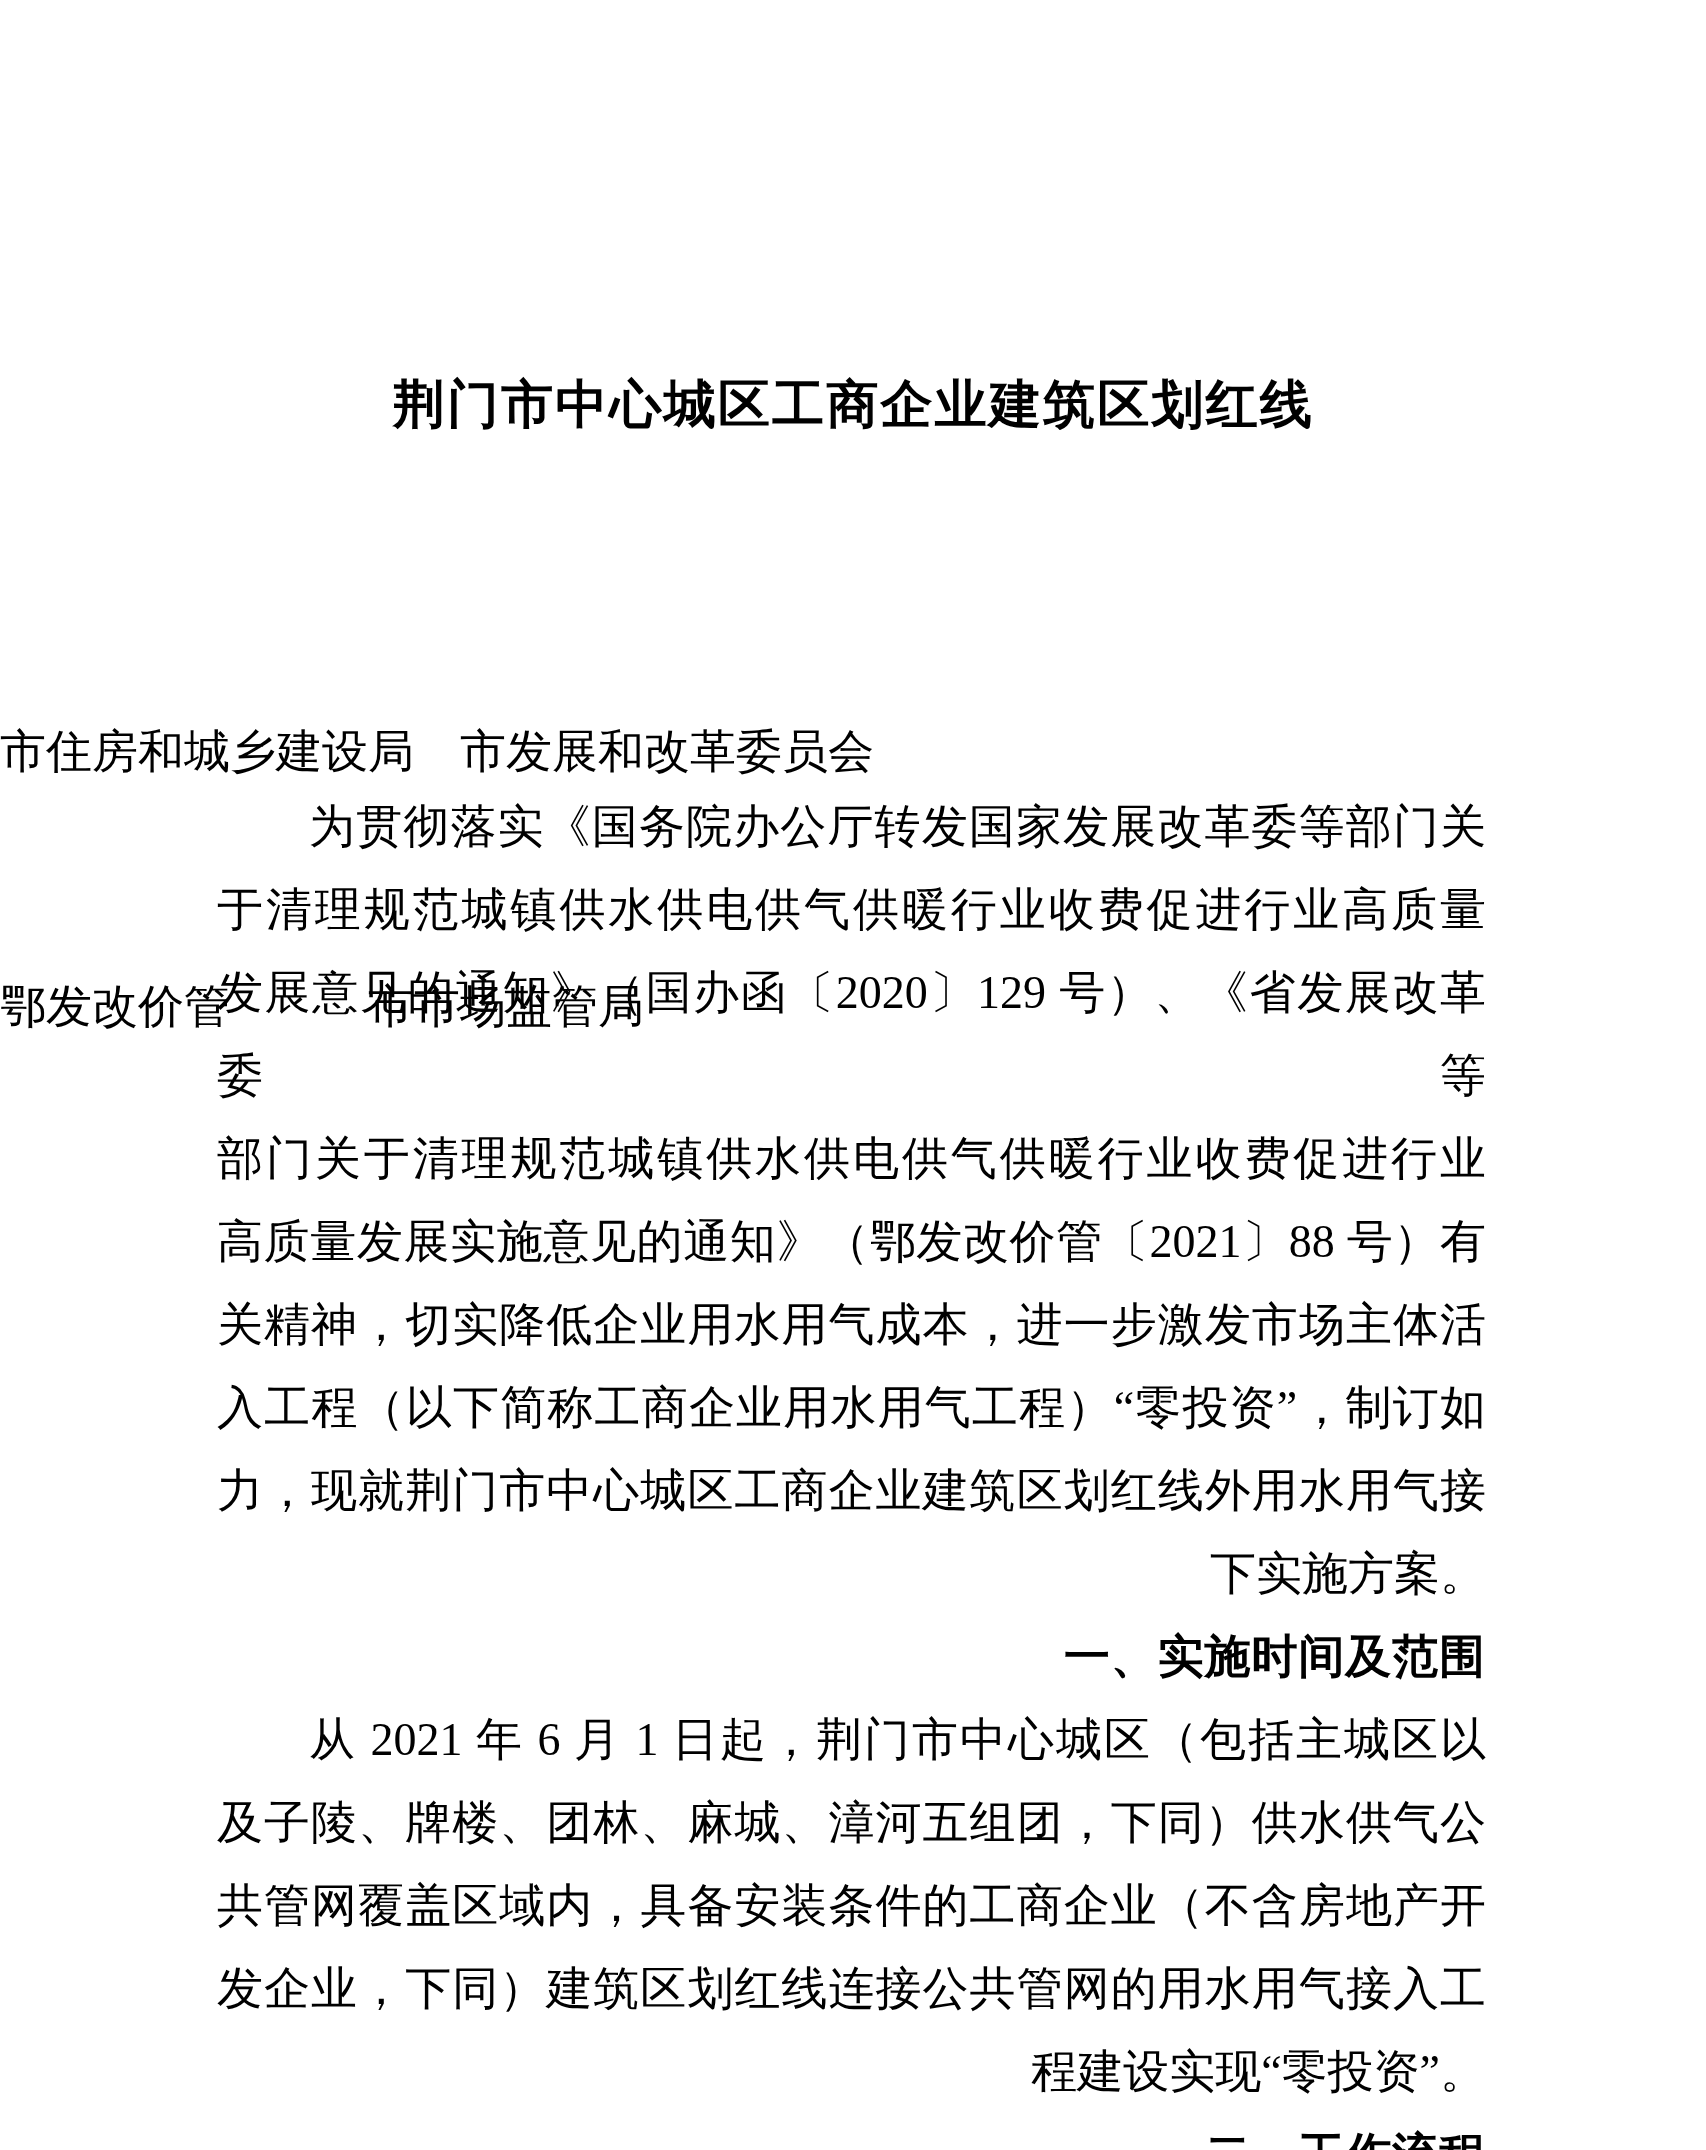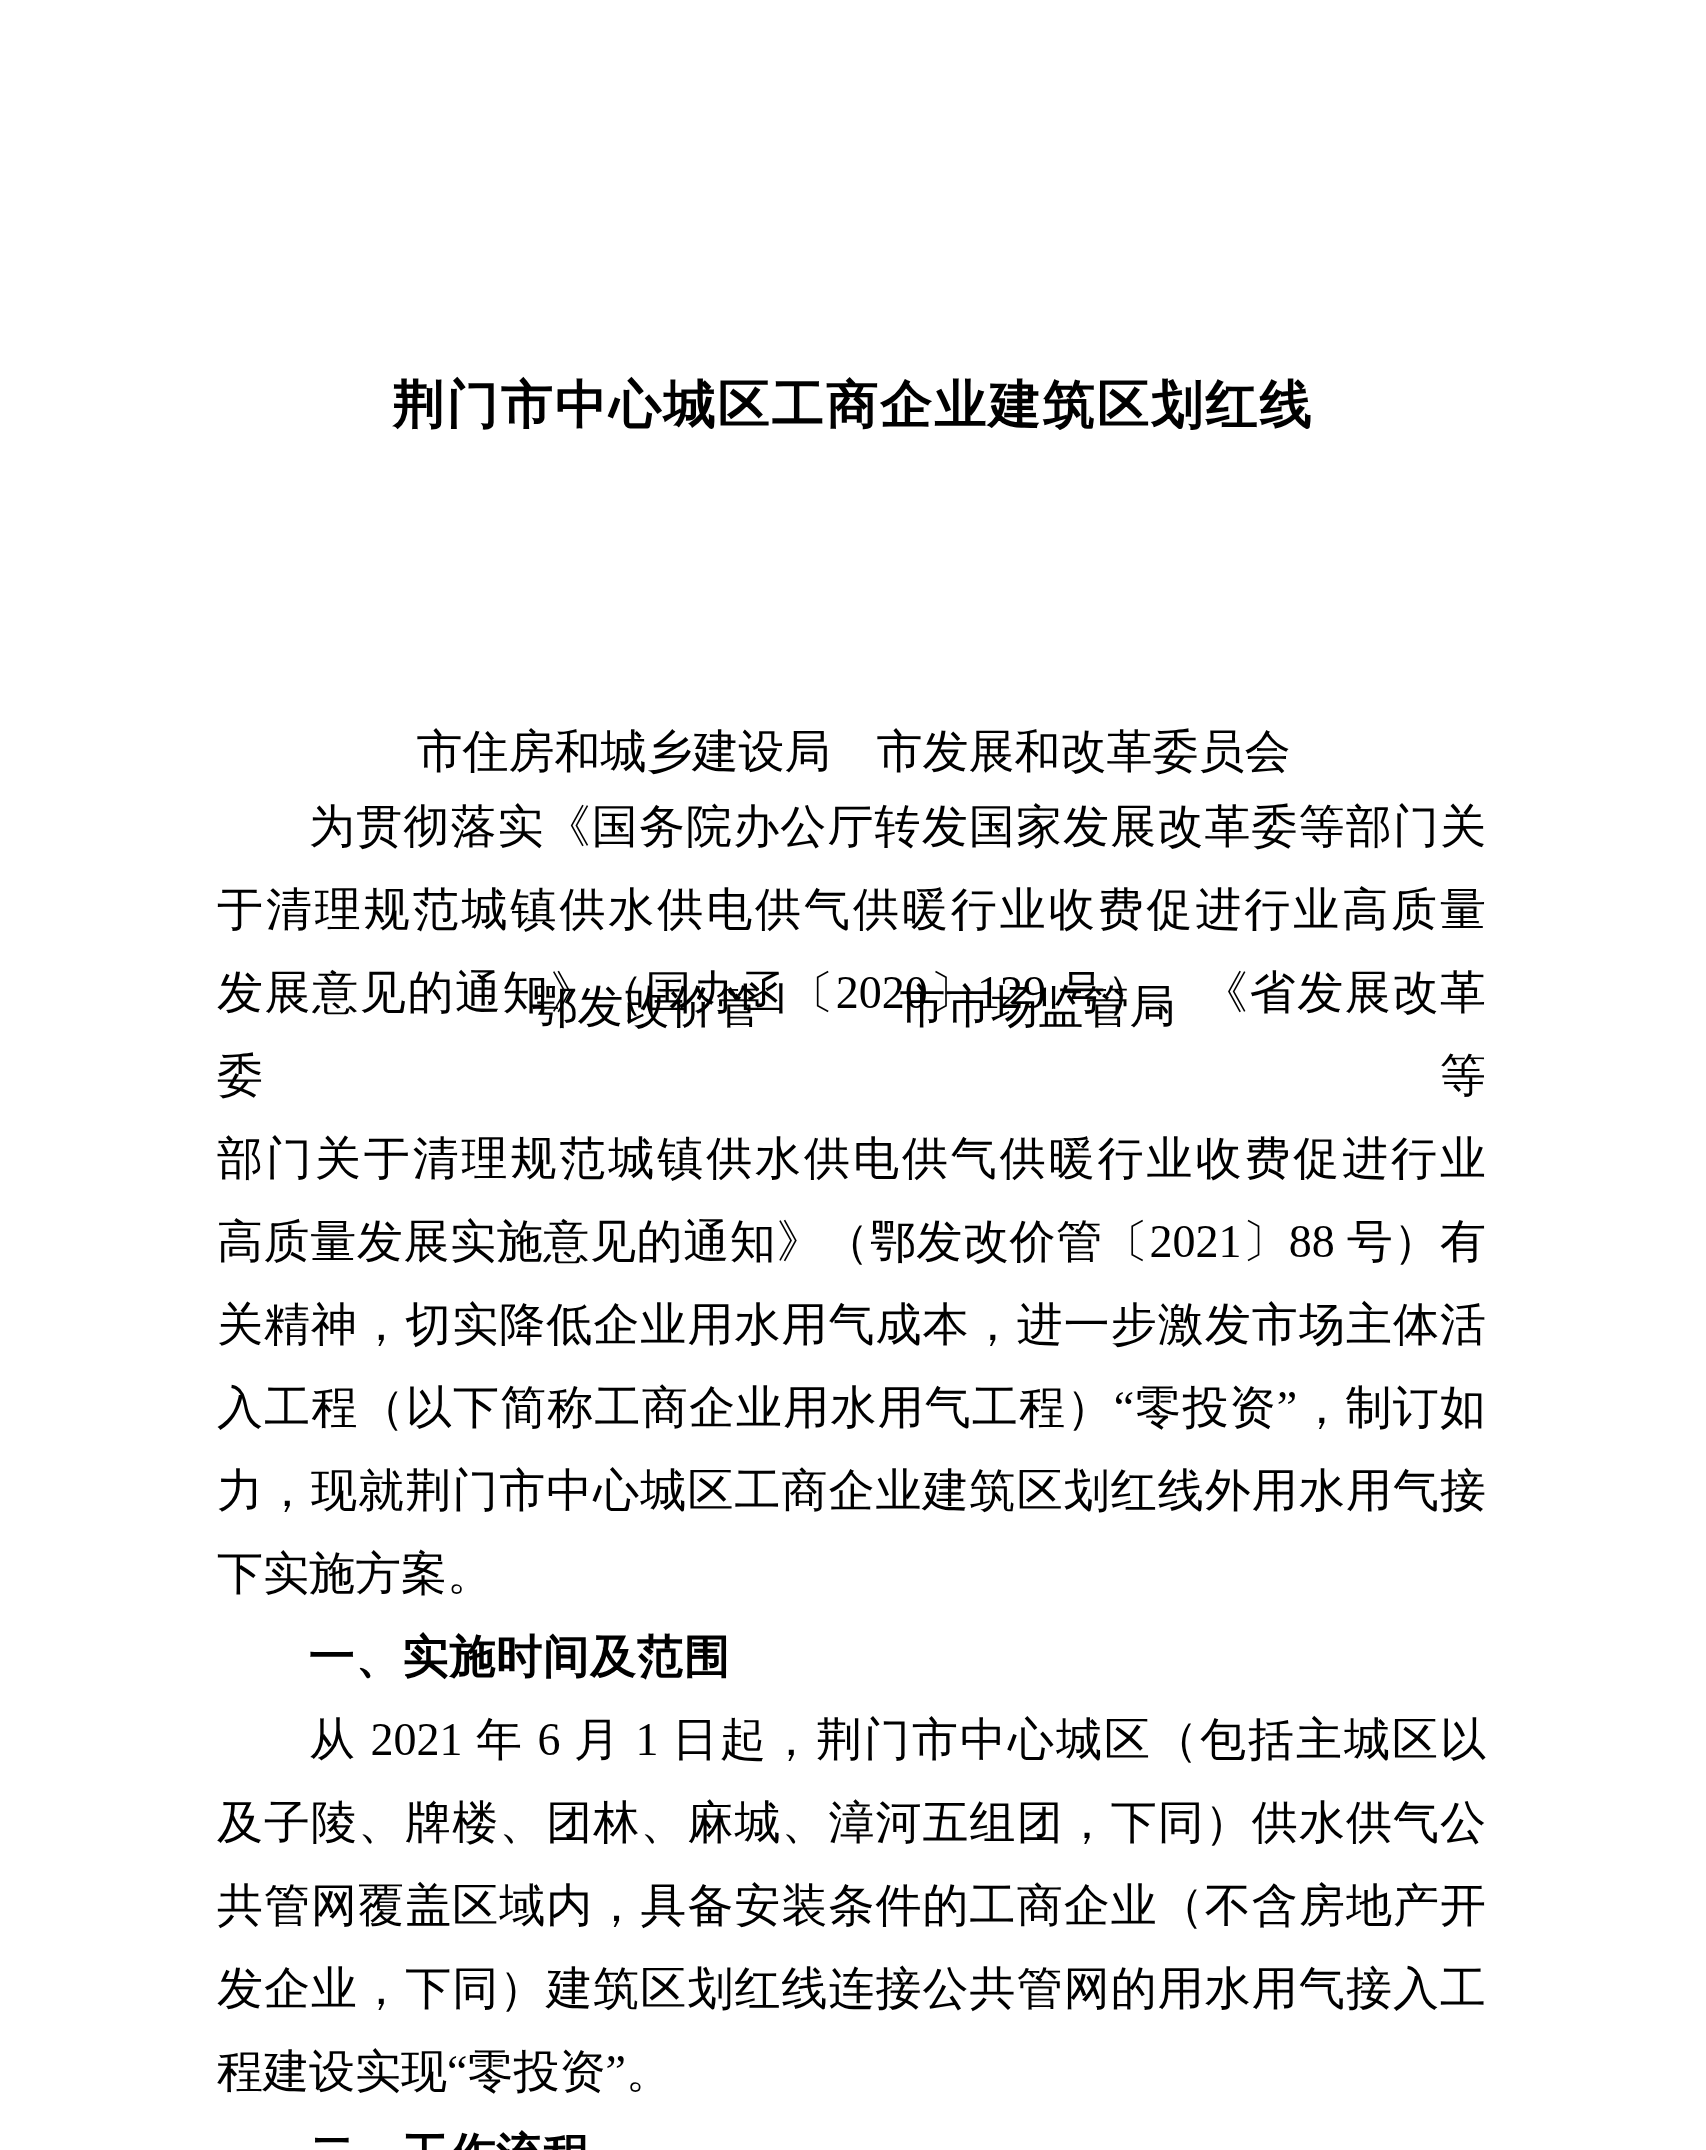--- a/index.html
+++ b/index.html
@@ -28,36 +28,35 @@
     line-height: 89px;
     letter-spacing: 2.2px;
     white-space: nowrap;
   }
   
   .authors-block {
     position: absolute;
     top: 539px;
     left: 0;
     width: 100%;
-    text-align: center;
     font-size: 46px;
     line-height: 85px;
     white-space: pre;
   }
   
   .content {
     position: absolute;
     top: 785px;
     left: 217px;
     width: 1269px;
     font-size: 46px;
     line-height: 83px;
     text-align: left;
   }
-  .line { min-height: 83px; }
+  .line { min-height: 83px; text-align: right; }
   .line.j {
     text-align: justify;
     text-align-last: justify;
   }
   .line.ind { text-indent: 2em; }
   .line.heading {
     font-family: Liberation Sans, sans-serif;
     font-weight: bold;
     text-indent: 2em;
     letter-spacing: 0.9px;

